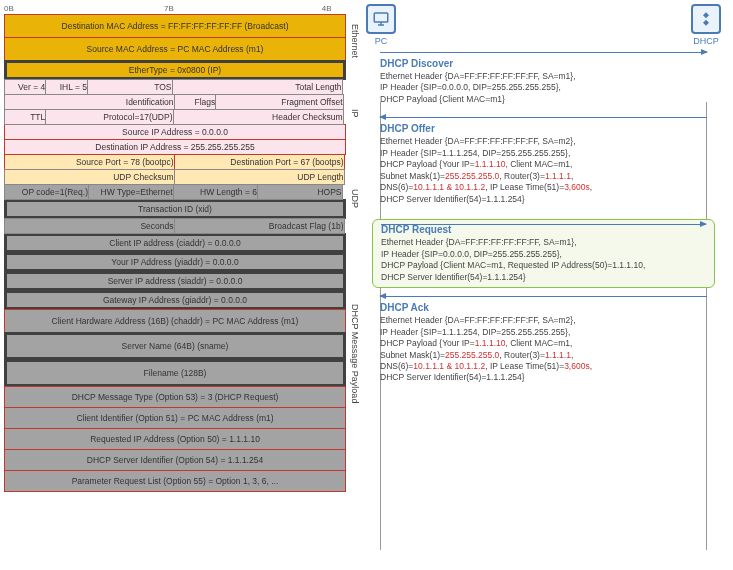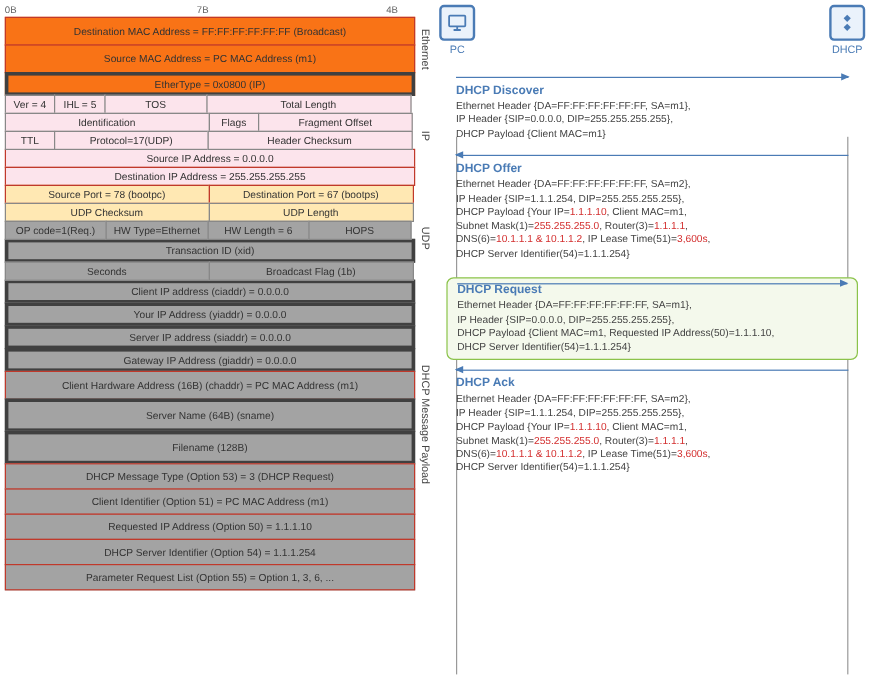--- a/index.html
+++ b/index.html
@@ -12,35 +12,35 @@
 .r0{width:0}
 .r2{margin-left:160px}
 .r4{margin-left:148px}
 .layer-label{position:absolute;writing-mode:vertical-rl;font-size:9px;color:#444;right:-14px}
 .ll-eth{top:20px}
 .ll-ip{top:105px}
 .ll-udp{top:185px}
 .ll-dhcp{top:300px}
 .row{border:3px solid #404040;text-align:center;padding:2px 0;margin-bottom:-1px;font-size:8.5px;background:#fff}
 .row2{display:flex}
-.row2>div,.row4>div{border:1px solid #888;text-align:center;padding:2px 0;margin:-0.5px;font-size:8.5px}
+.row2>div,.row4>div{border:1px solid #888;text-align:right;padding:2px 0;margin:-0.5px;font-size:8.5px}
 .row4{display:flex}
-.eth{background:#f97316}
+.eth{background:#eab308}
 .eth-b{border:1.5px solid #c0392b!important}
 .ip{background:#fce4ec}
 .ip-b{border:1.5px solid #c0392b!important}
 .udp{background:#ffe8b3}
 .udp-b{border:1.5px solid #c0392b!important}
 .dhcp{background:#a3a3a3}
 .dhcp-b{border:1.5px solid #c0392b!important}
 .c25{width:25%}
 .c50{width:50%}
 .c375{width:37.5%}
 .c125{width:12.5%}
-.seq-header{display:flex;justify-content:space-between;margin-bottom:20px;padding:0 8px}
+.seq-header{display:flex;justify-content:space-between;margin-bottom:8px;padding:0 8px}
 .node{text-align:center}
 .node-box{width:30px;height:30px;border:2px solid #4a7bb5;border-radius:4px;background:#eaf2fb;display:flex;align-items:center;justify-content:center;margin:0 auto 2px}
 .node-label{font-size:9px;color:#4a7bb5;font-weight:500}
 .lifeline{position:absolute;width:1px;background:#999;top:48px;bottom:4px}
 .ll-left{left:22px}
 .ll-right{right:22px}
 .seq-body{position:relative;height:500px}
 .msg{position:relative;margin:4px 14px 10px 14px;padding:4px 8px}
 .msg-title{color:#4a7bb5;font-weight:600;font-size:10px;margin-bottom:2px}
 .msg-body{font-size:8.5px;line-height:1.35;color:#444}

